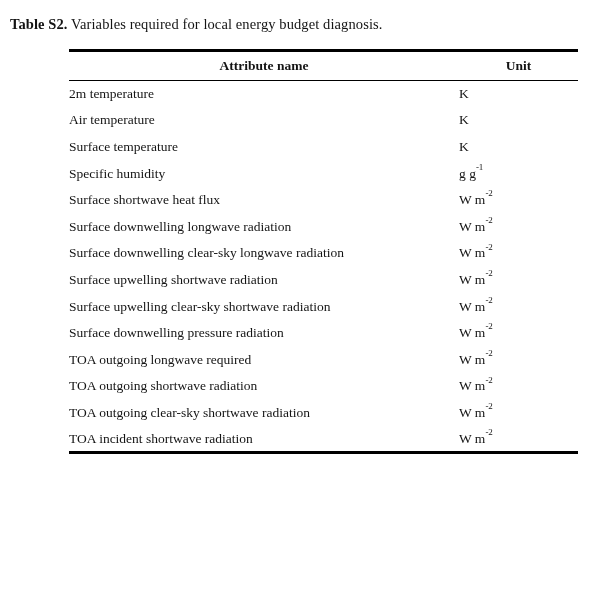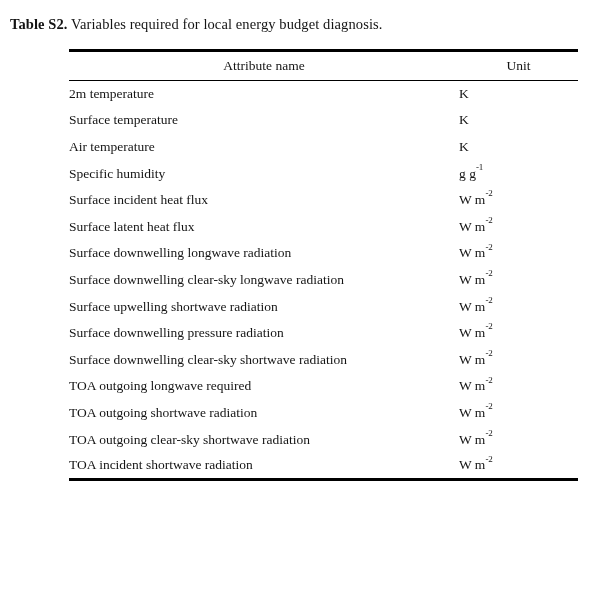--- a/index.html
+++ b/index.html
@@ -33,21 +33,21 @@
     border-bottom: 3px solid #000;
   }
   col.attr-col  { width: 390px; }
   col.unit-col  { width: 119px; }
   thead tr {
     height: 30px;
     border-bottom: 1.5px solid #000;
   }
   thead th {
     font-size: 13.5px;
-    font-weight: normal;
+    font-weight: bold;
     text-align: center;
     vertical-align: middle;
     padding: 0;
   }
   tbody tr {
     height: 26.6px;
   }
   tbody td {
     font-size: 13.5px;
     text-align: left;
@@ -79,57 +79,53 @@
         <th>Attribute name</th>
         <th>Unit</th>
       </tr>
     </thead>
     <tbody>
         <tr>
       <td><span class="attr">2m temperature</span></td>
       <td><span class="unit-base">K</span><sup class="unit-sup"></sup></td>
     </tr>
         <tr>
-      <td><span class="attr">Surface temperature</span></td>
+      <td><span class="attr">Air temperature</span></td>
       <td><span class="unit-base">K</span><sup class="unit-sup"></sup></td>
     </tr>
         <tr>
-      <td><span class="attr">Air temperature</span></td>
+      <td><span class="attr">Surface temperature</span></td>
       <td><span class="unit-base">K</span><sup class="unit-sup"></sup></td>
     </tr>
         <tr>
       <td><span class="attr">Specific humidity</span></td>
       <td><span class="unit-base">g g</span><sup class="unit-sup">-1</sup></td>
     </tr>
         <tr>
-      <td><span class="attr">Surface incident heat flux</span></td>
-      <td><span class="unit-base">W m</span><sup class="unit-sup">-2</sup></td>
-    </tr>
-        <tr>
-      <td><span class="attr">Surface latent heat flux</span></td>
+      <td><span class="attr">Surface shortwave heat flux</span></td>
       <td><span class="unit-base">W m</span><sup class="unit-sup">-2</sup></td>
     </tr>
         <tr>
       <td><span class="attr">Surface downwelling longwave radiation</span></td>
       <td><span class="unit-base">W m</span><sup class="unit-sup">-2</sup></td>
     </tr>
         <tr>
       <td><span class="attr">Surface downwelling clear-sky longwave radiation</span></td>
       <td><span class="unit-base">W m</span><sup class="unit-sup">-2</sup></td>
     </tr>
         <tr>
       <td><span class="attr">Surface upwelling shortwave radiation</span></td>
       <td><span class="unit-base">W m</span><sup class="unit-sup">-2</sup></td>
     </tr>
         <tr>
-      <td><span class="attr">Surface downwelling pressure radiation</span></td>
+      <td><span class="attr">Surface upwelling clear-sky shortwave radiation</span></td>
       <td><span class="unit-base">W m</span><sup class="unit-sup">-2</sup></td>
     </tr>
         <tr>
-      <td><span class="attr">Surface downwelling clear-sky shortwave radiation</span></td>
+      <td><span class="attr">Surface downwelling pressure radiation</span></td>
       <td><span class="unit-base">W m</span><sup class="unit-sup">-2</sup></td>
     </tr>
         <tr>
       <td><span class="attr">TOA outgoing longwave required</span></td>
       <td><span class="unit-base">W m</span><sup class="unit-sup">-2</sup></td>
     </tr>
         <tr>
       <td><span class="attr">TOA outgoing shortwave radiation</span></td>
       <td><span class="unit-base">W m</span><sup class="unit-sup">-2</sup></td>
     </tr>

